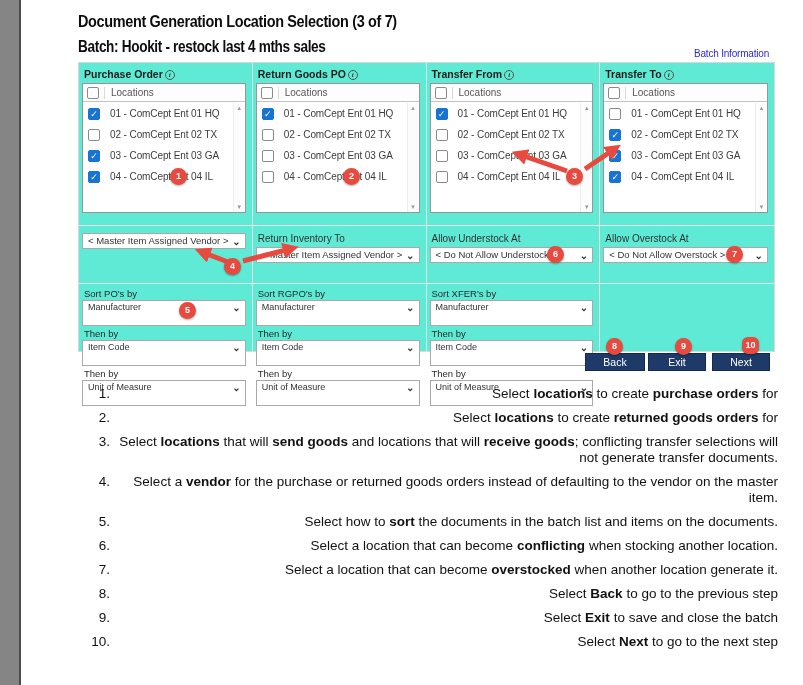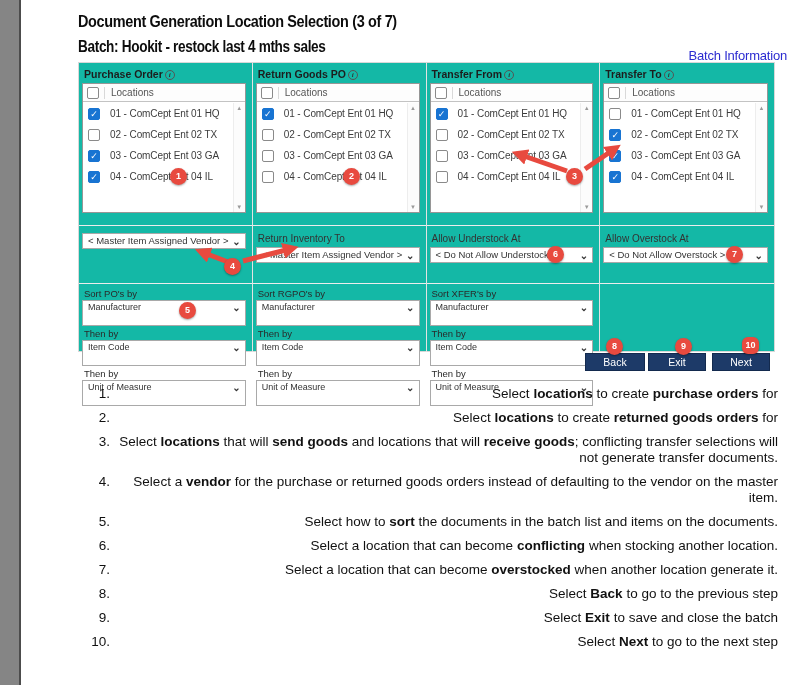--- a/index.html
+++ b/index.html
@@ -2,23 +2,23 @@
 <html><head>
 <meta charset="utf-8">
 <style>
   * { margin:0; padding:0; box-sizing:border-box; }
   html,body { width:803px; height:685px; background:#ffffff; font-family:"Liberation Sans", sans-serif; position:relative; overflow:hidden; }
 
   .left-strip { position:absolute; left:0; top:0; width:21px; height:685px; background:#858585; border-right:2px solid #4c4c4c; }
 
   .page-title { position:absolute; left:78px; top:12px; font-size:17px; font-weight:bold; color:#0d0d0d; letter-spacing:-0.4px; transform:scaleX(0.85); transform-origin:left top; white-space:nowrap; }
   .page-subtitle { position:absolute; left:78px; top:38px; font-size:16px; font-weight:bold; color:#0d0d0d; letter-spacing:-0.4px; transform:scaleX(0.85); transform-origin:left top; white-space:nowrap; }
-  .batch-info-link { position:absolute; right:16px; top:48px; font-size:13px; color:#2b2bd0; cursor:pointer; letter-spacing:-0.2px; }
-
-  .panel { position:absolute; left:78px; top:62px; width:697px; height:290px; border:1px solid #d8d8d8; background:#14b8a6; display:grid; grid-template-columns:repeat(4,1fr); }
+  .batch-info-link { position:absolute; right:34px; top:48px; font-size:10px; color:#2b2bd0; cursor:pointer; letter-spacing:-0.2px; }
+
+  .panel { position:absolute; left:78px; top:62px; width:697px; height:290px; border:1px solid #d8d8d8; background:#5eead4; display:grid; grid-template-columns:repeat(4,1fr); }
   .col { border-right:1px solid #e3e3e3; display:flex; flex-direction:column; }
   .col:last-child { border-right:none; }
 
   .sec-a { height:162px; padding:3px 6px 0 3px; }
   .sec-b { height:58px; border-top:1px solid #ececec; padding:7px 6px 0 3px; }
   .sec-c { height:69px; border-top:1px solid #ececec; padding:2px 6px 0 3px; }
 
   .col-label { font-size:10.5px; font-weight:bold; color:#1d1d1d; padding:2px 0 3px 2px; white-space:nowrap; }
   .info { display:inline-block; width:10px; height:10px; border:1px solid #555; border-radius:50%; font-size:7px; font-style:italic; font-family:"Liberation Serif", serif; text-align:center; line-height:9px; color:#333; vertical-align:1px; margin-left:2px; }
 

